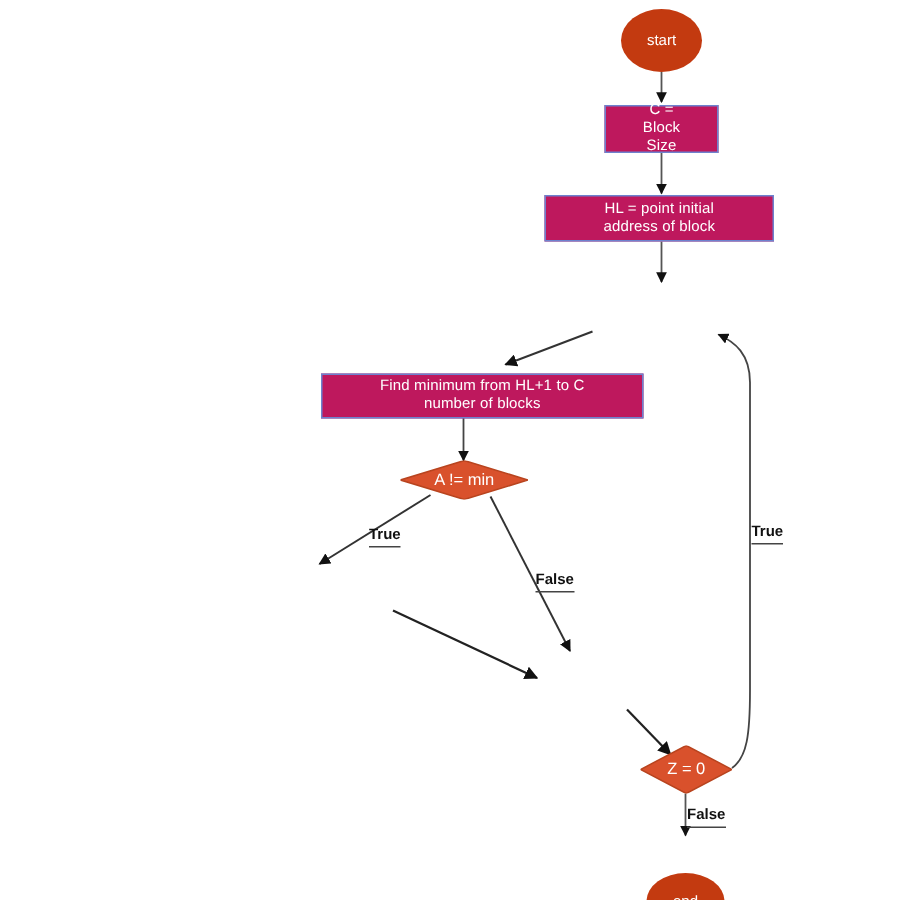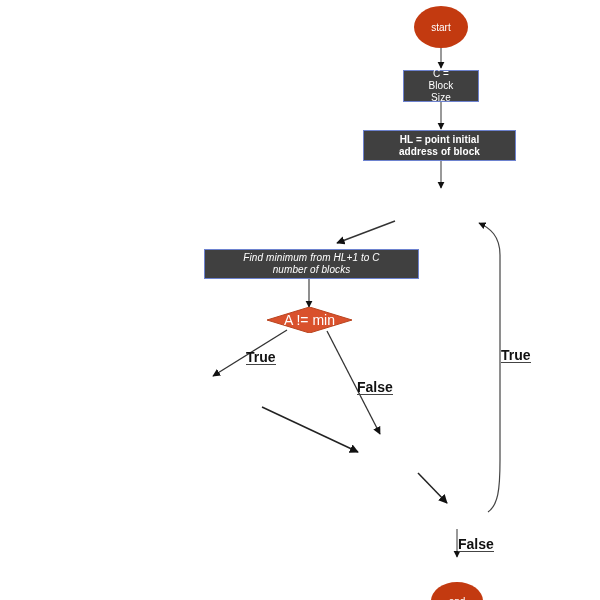--- a/index.html
+++ b/index.html
@@ -28,21 +28,21 @@
     position: absolute;
     display: flex;
     align-items: center;
     justify-content: center;
     text-align: center;
     box-sizing: border-box;
     color: #ffffff;
     z-index: 3;
   }
   .process {
-    background: #404040;
+    background: #be185d;
     border: 1px solid #6d82cf;
     font-size: 10px;
     line-height: 12px;
     padding: 2px 24px;
     letter-spacing: 0.1px;
   }
   .terminal {
     background: #c33a10;
     border-radius: 50%;
     font-size: 10px;
@@ -61,27 +61,27 @@
   .decision-label {
     position: absolute;
     left: 0;
     top: 0;
     width: 100%;
     height: 100%;
     display: flex;
     align-items: center;
     justify-content: center;
     color: #ffffff;
-    font-size: 14px;
+    font-size: 11px;
     text-align: center;
     pointer-events: none;
   }
   .edge-label {
     position: absolute;
-    font-size: 14px;
+    font-size: 10px;
     font-weight: bold;
     color: #111111;
     background: transparent;
     z-index: 4;
     white-space: nowrap;
     padding-bottom: 1px;
     border-bottom: 1px solid #444444;
     line-height: 12px;
   }
   .two-line {
@@ -135,38 +135,44 @@
   </svg>
 
   <div class="node terminal" style="left:414px; top:6px; width:54px; height:42px;">
     <span>start</span>
   </div>
 
   <div class="node process" style="left:403px; top:70px; width:76px; height:32px;">
     <span>C = Block Size</span>
   </div>
 
-  <div class="node process" style="left:363px; top:130px; width:153px; height:31px;font-weight:bold;">
+  <div class="node process" style="left:363px; top:130px; width:153px; height:31px;">
     <span>HL = point initial address of block</span>
   </div>
 
 
-  <div class="node process" style="left:204px; top:249px; width:215px; height:30px;font-style:italic;">
+  <div class="node process" style="left:214px; top:249px; width:215px; height:30px;">
     <span>Find minimum from HL+1 to C number of blocks</span>
   </div>
 
   <div class="decision-wrap" style="left:267px; top:307px; width:85px; height:26px;">
     <svg class="decision-shape" viewBox="0 0 85 26" preserveAspectRatio="none" xmlns="http://www.w3.org/2000/svg">
       <polygon points="42.5,0 85,13 42.5,26 0,13" fill="#d9512c" stroke="#b8441f" stroke-width="1"></polygon>
     </svg>
     <div class="decision-label">A != min</div>
   </div>
 
 
 
+  <div class="decision-wrap" style="left:427px; top:497px; width:61px; height:32px;">
+    <svg class="decision-shape" viewBox="0 0 61 32" preserveAspectRatio="none" xmlns="http://www.w3.org/2000/svg">
+      <polygon points="30.5,0 61,16 30.5,32 0,16" fill="#d9512c" stroke="#b8441f" stroke-width="1"></polygon>
+    </svg>
+    <div class="decision-label">Z = 0</div>
+  </div>
 
   <div class="node terminal" style="left:431px; top:582px; width:52px; height:38px;">
     <span>end</span>
   </div>
 
   <div class="edge-label" style="left:246px; top:351px;">True</div>
 
   <div class="edge-label" style="left:357px; top:381px;">False</div>
 
   <div class="edge-label" style="left:501px; top:349px;">True</div>

